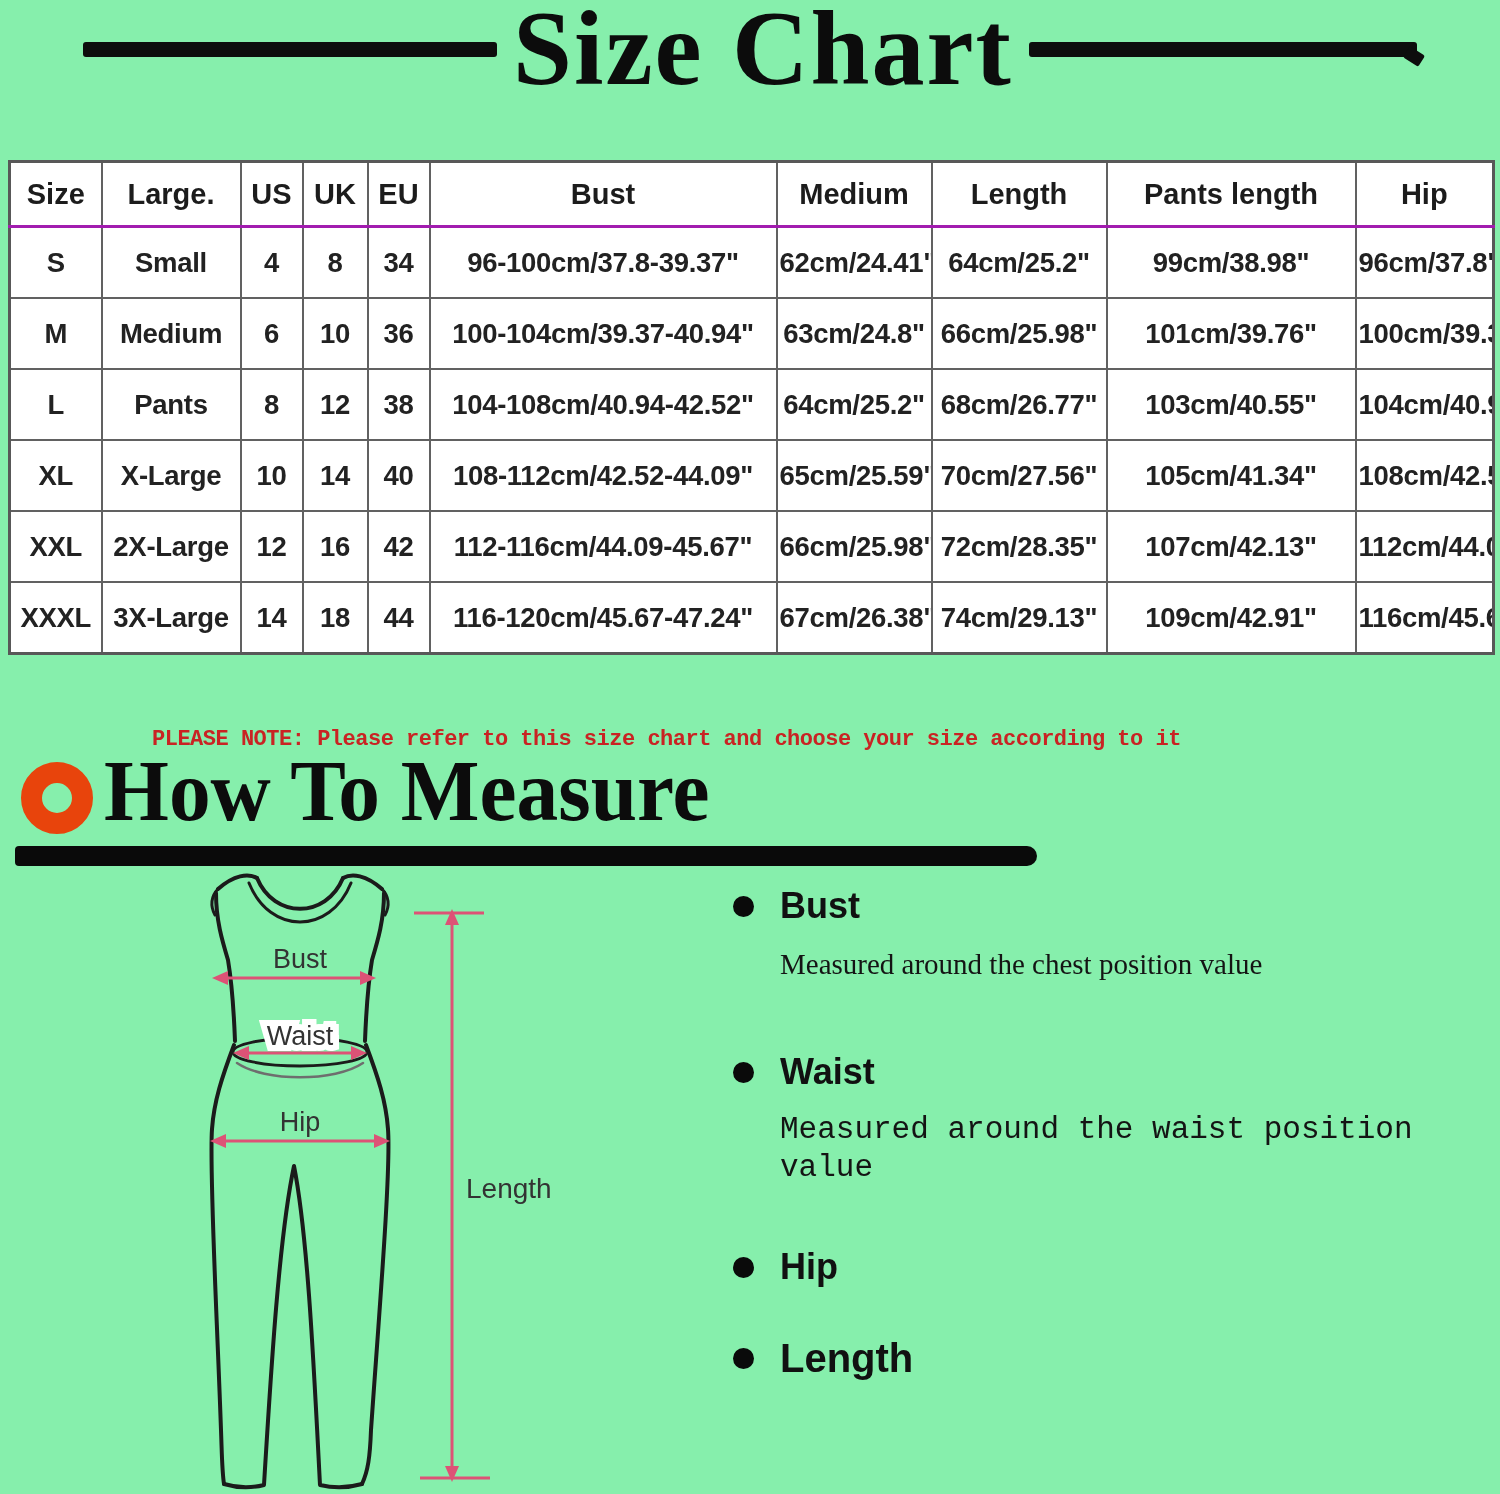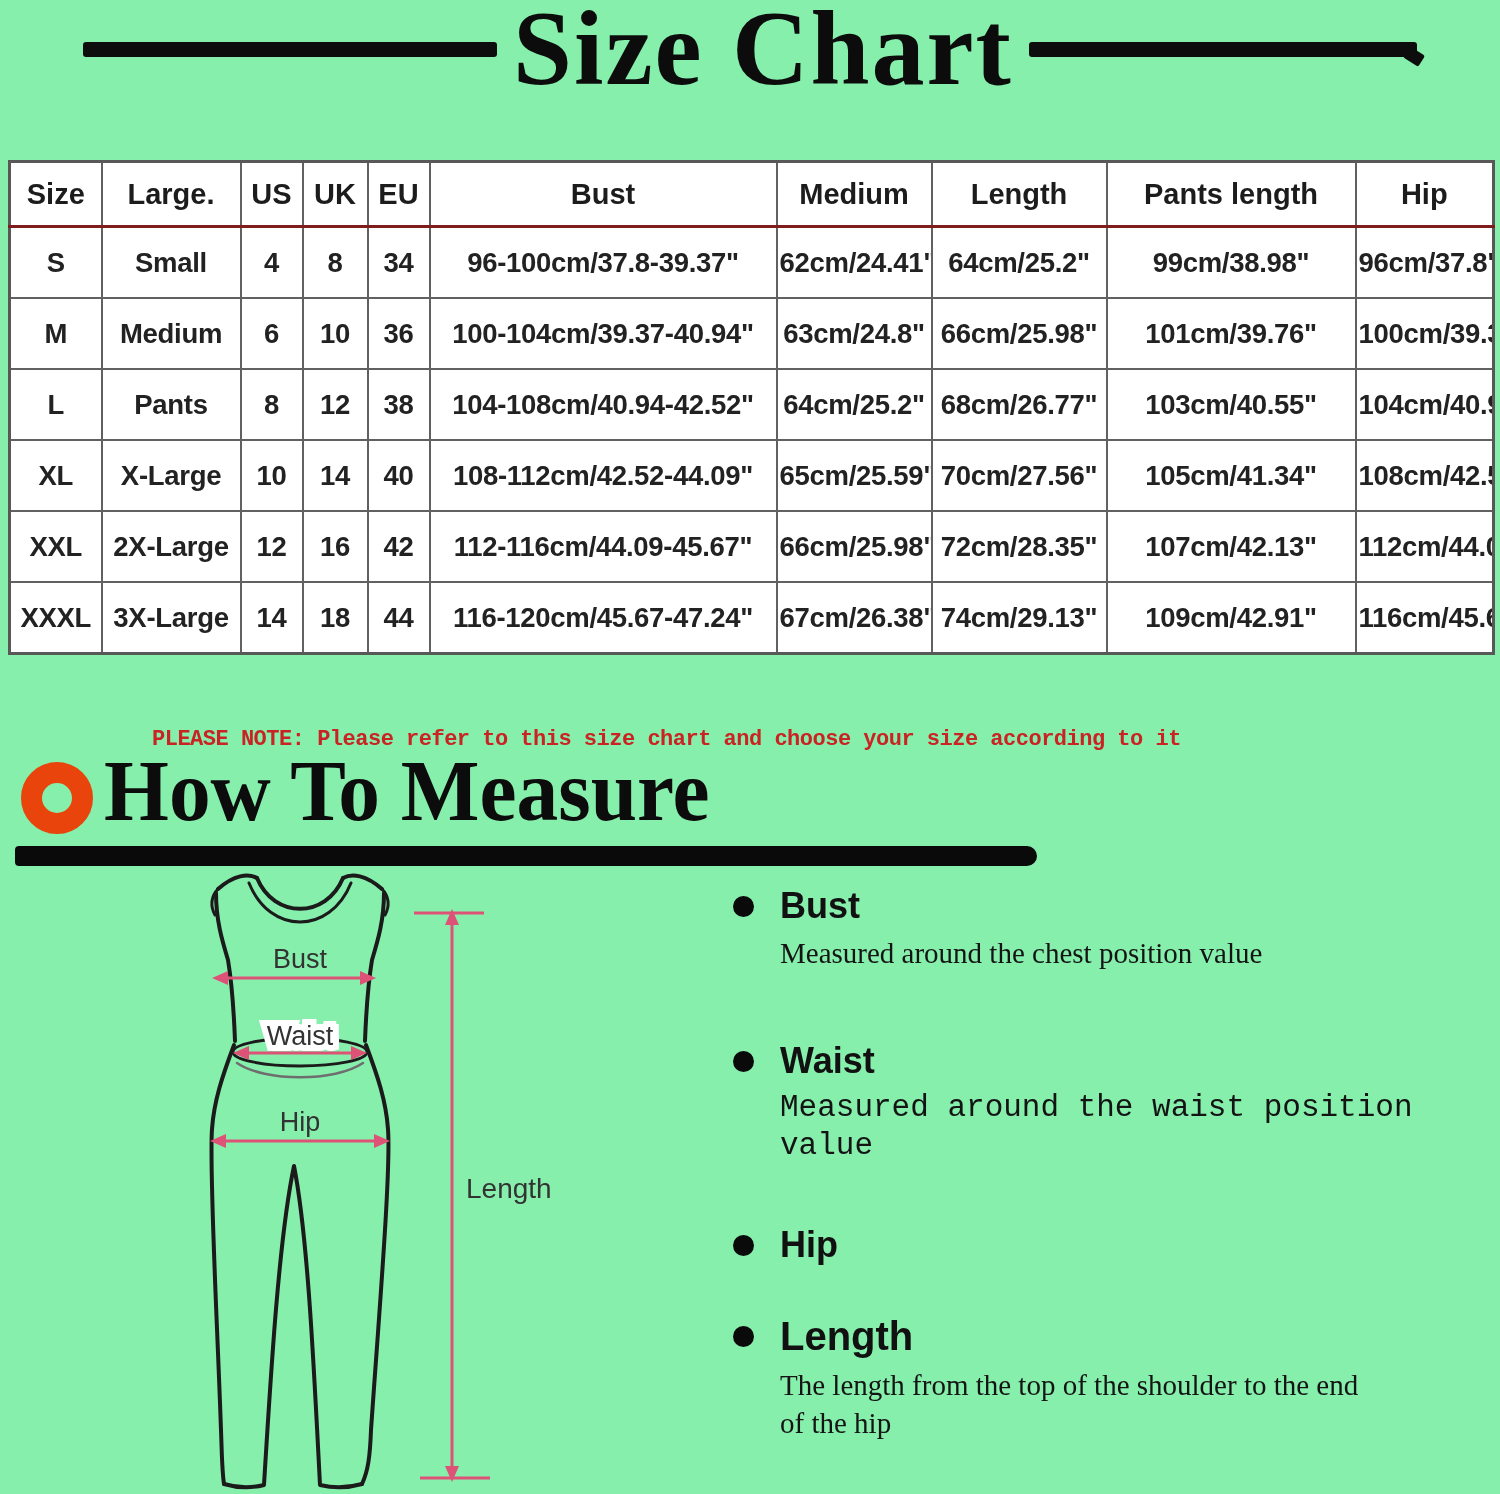--- a/index.html
+++ b/index.html
@@ -15,21 +15,21 @@
   .rule-right::after{content:"";position:absolute;right:-6px;top:8px;width:18px;height:13px;
                      background:#0d0d0d;transform:rotate(32deg);border-radius:2px;}
   .page-title{font-family:"Liberation Serif","DejaVu Serif",serif;font-weight:bold;
               font-size:106px;line-height:1;letter-spacing:2px;color:#0c0c0c;white-space:nowrap;}
 
   
   table.size-table{position:absolute;top:160px;left:8px;width:1484px;border-collapse:collapse;
                    table-layout:fixed;background:#fff;}
   .size-table th,.size-table td{border:2px solid #616161;text-align:center;vertical-align:middle;
                    padding:0 2px;overflow:hidden;}
-  .size-table th{height:62px;font-size:29px;font-weight:700;color:#1c1c1c;border-bottom:3px solid #7f1d1d;}
+  .size-table th{height:62px;font-size:29px;font-weight:700;color:#1c1c1c;border-bottom:3px solid #a21caf;}
   .size-table td{height:69px;font-size:27.5px;font-weight:700;color:#222;letter-spacing:-0.3px;}
   table.size-table{border:3px solid #585858;}
 
   
   .note{position:absolute;top:727px;left:104px;font-family:"Liberation Mono","DejaVu Sans Mono",monospace;
         font-size:22px;font-weight:bold;color:#c92323;white-space:nowrap;letter-spacing:-0.5px;margin-left:48px;}
 
   
   .donut{position:absolute;top:762px;left:21px;width:72px;height:72px;box-sizing:border-box;
          border:21px solid #e8440c;border-radius:50%;}
@@ -45,21 +45,21 @@
   
   .measure{position:absolute;top:882px;left:733px;width:760px;}
   .m-item{margin:0;}
   .m-item.i1{margin-top:2px;margin-bottom:67px;}
   .m-item.i2{margin-bottom:58px;}
   .m-item.i3{margin-bottom:45px;}
   .m-head{display:flex;align-items:center;}
   .m-dot{width:21px;height:21px;border-radius:50%;background:#0a0a0a;flex:0 0 auto;margin-right:26px;}
   .m-label{font-size:36px;font-weight:700;color:#111;line-height:44px;}
   .i4 .m-label{font-size:40px;line-height:48px;}
-  .m-desc{margin-left:47px;margin-top:6px;font-size:29px;line-height:38px;color:#141414;
+  .m-desc{margin-left:47px;margin-top:17px;font-size:29px;line-height:38px;color:#141414;
           font-family:"Liberation Serif","DejaVu Serif",serif;white-space:pre-wrap;}
   .m-desc.mono{font-family:"Liberation Mono","DejaVu Sans Mono",monospace;font-size:31px;}
   .i4 .m-desc{max-width:580px;}
 </style>
 </head>
 <body>
 
 <div class="page">
 
   <div class="header">
@@ -244,17 +244,16 @@
       <div class="m-head">
         <span class="m-dot"></span>
         <span class="m-label">Hip</span>
       </div>
     </div>
     <div class="m-item i4">
       <div class="m-head">
         <span class="m-dot"></span>
         <span class="m-label">Length</span>
       </div>
-      <div class="m-desc">The length from the top of the shoulder to the end of the hip</div>
     </div>
   </div>
 
 </div>
 
 </body></html>

